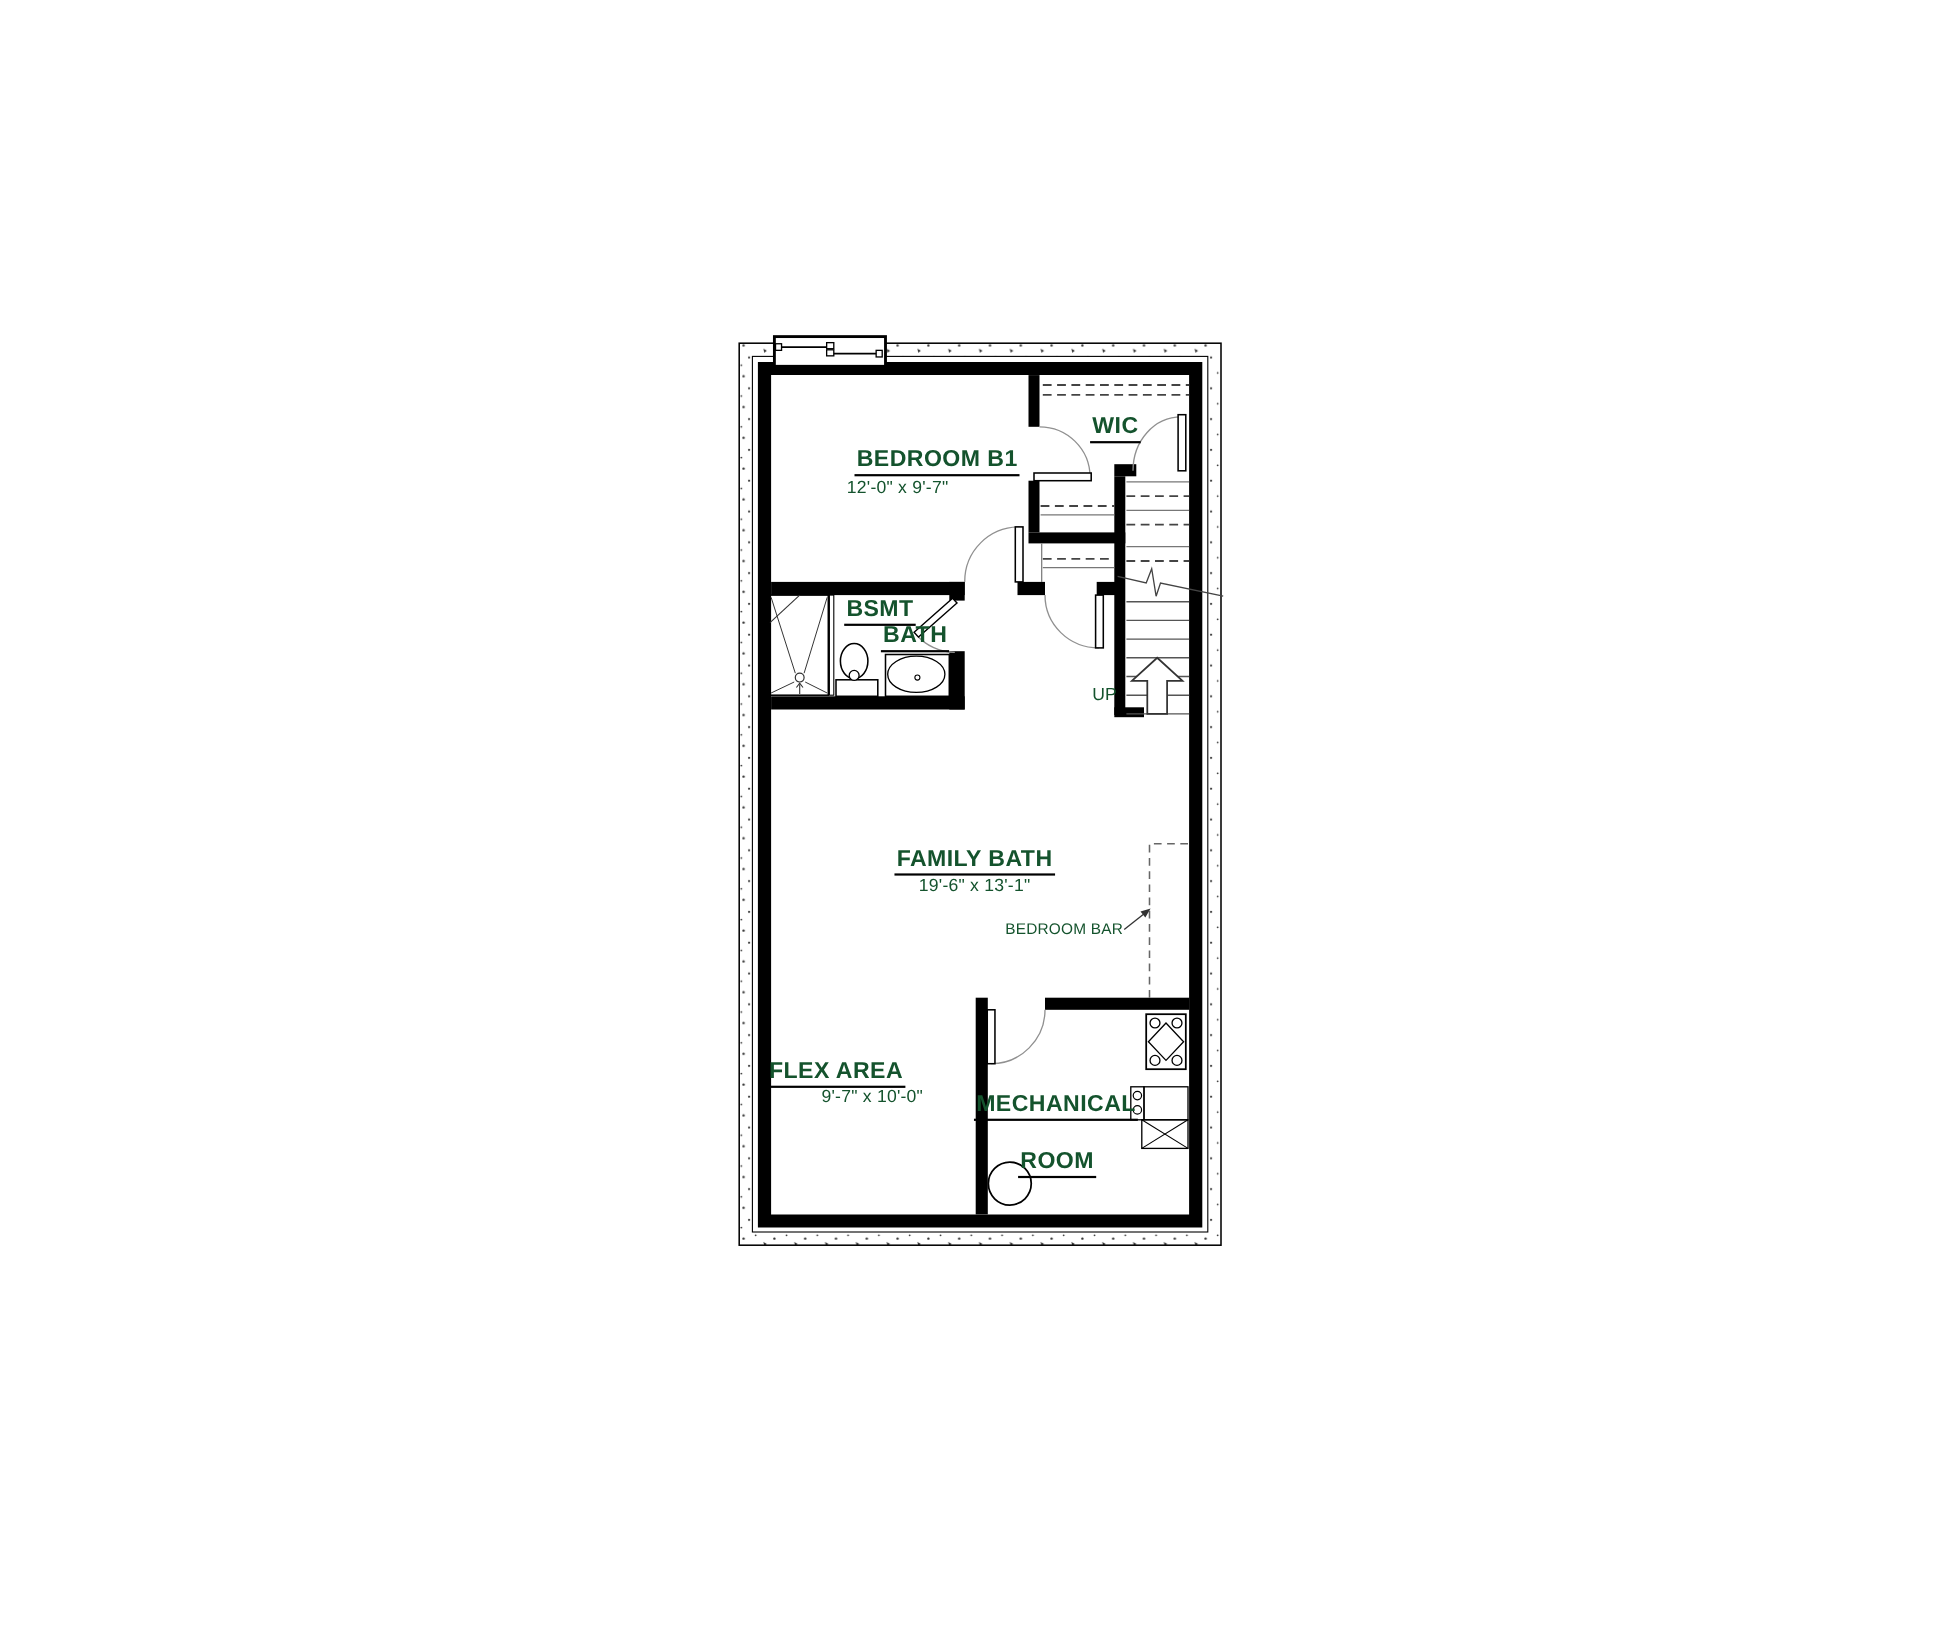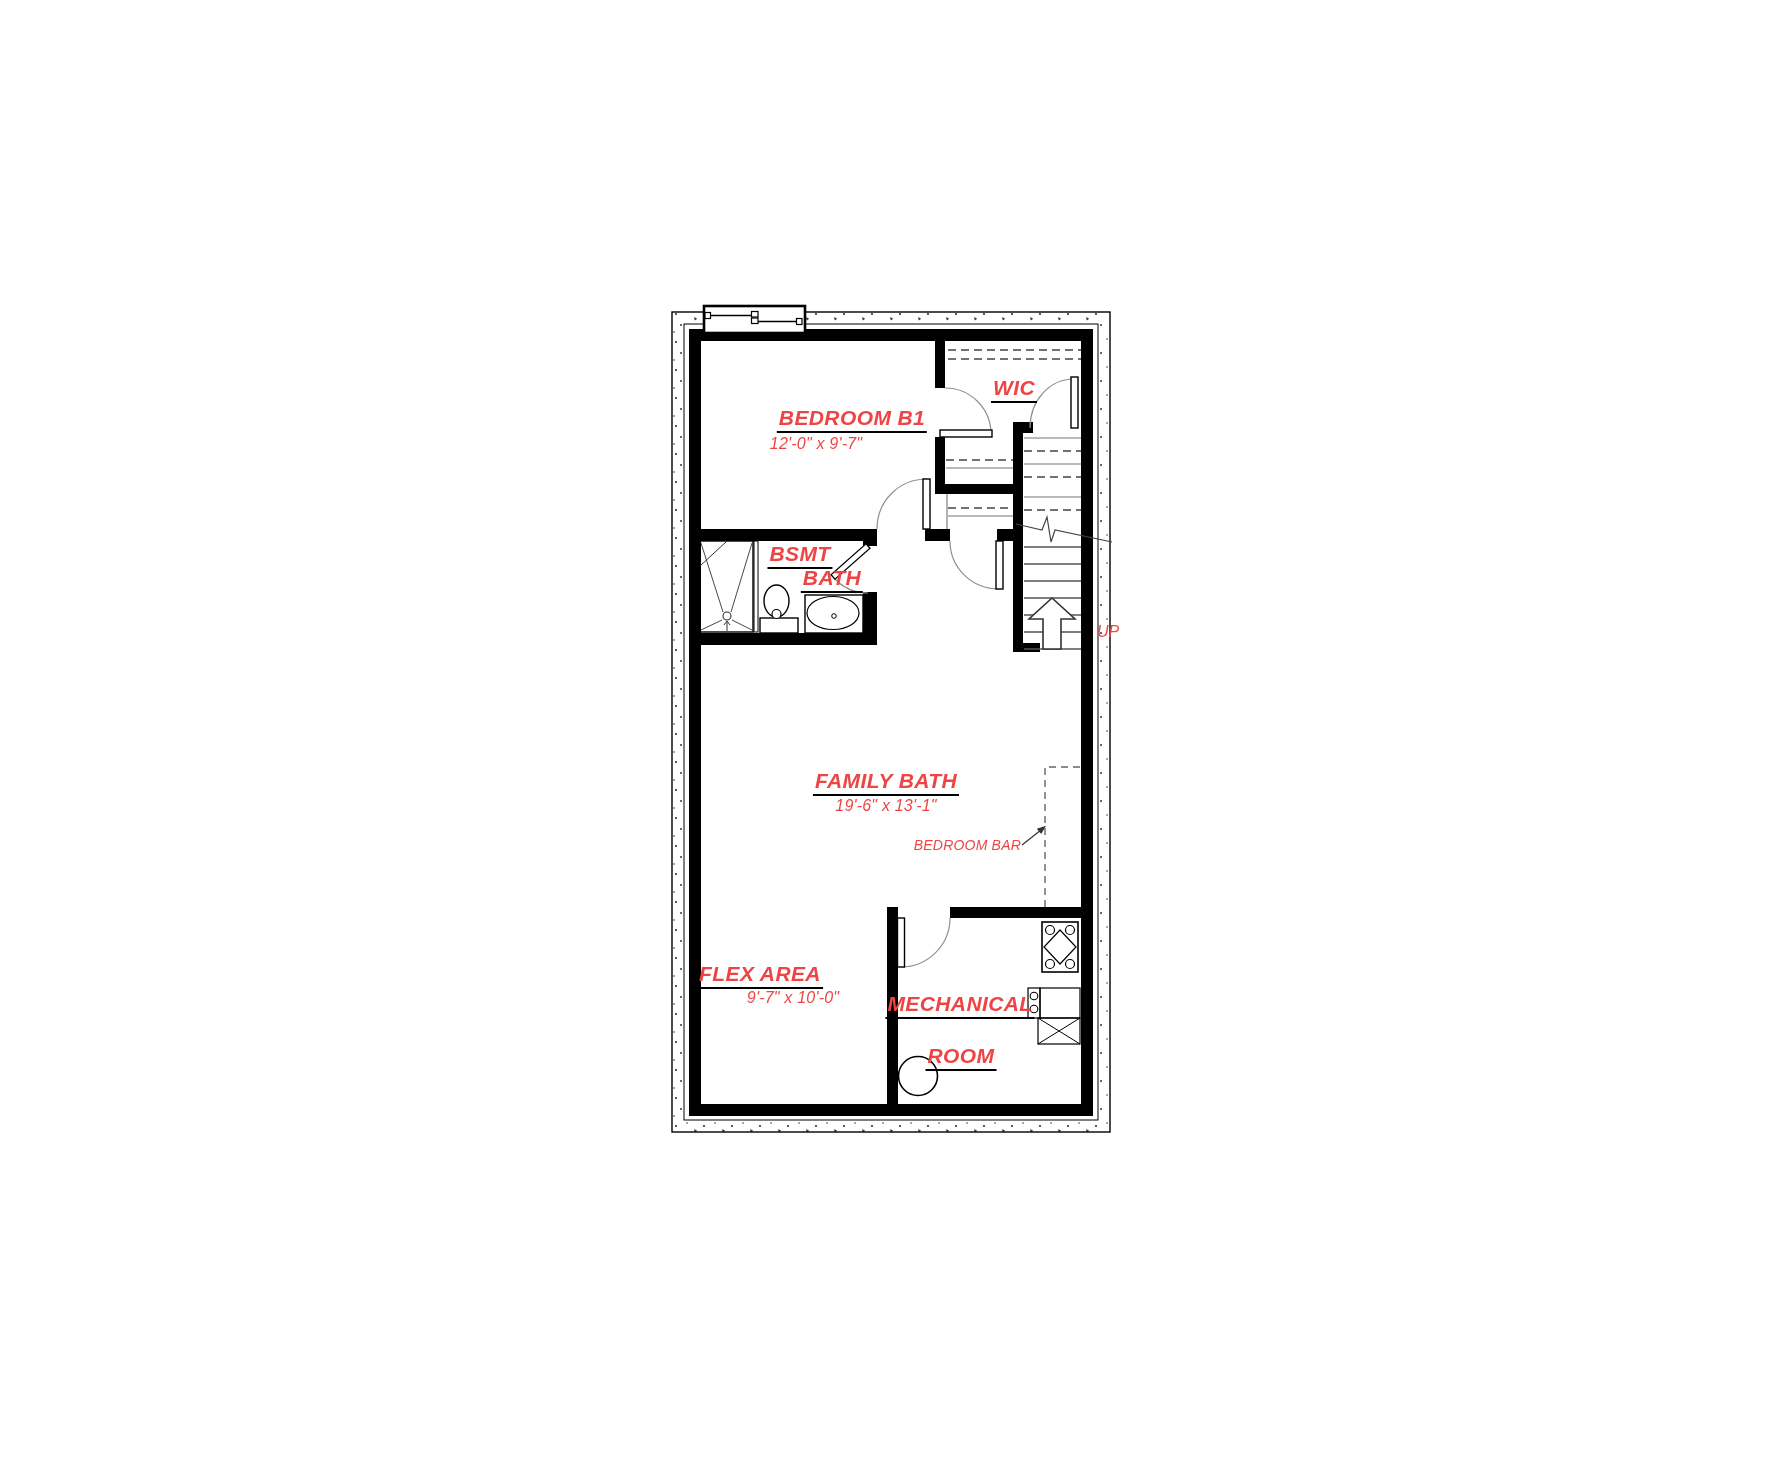--- a/index.html
+++ b/index.html
@@ -1,19 +1,19 @@
 <!DOCTYPE html>
 <html><head>
 <meta charset="utf-8">
 <style>
   html,body{margin:0;padding:0;background:#ffffff;}
   .page{position:relative;width:1780px;height:1480px;background:#fff;overflow:hidden;
         font-family:"Liberation Sans",sans-serif;}
   .plan-svg{position:absolute;left:0;top:0;}
-  .lbl{position:absolute;transform:translate(-50%,-50%);white-space:nowrap;text-align:center;color:#ef4444;font-style:italic;}
+  .lbl{position:absolute;transform:translate(-50%,-50%);white-space:nowrap;text-align:center;color:#14532d;}
   .rl{font-weight:bold;font-size:21px;letter-spacing:.4px;display:inline-block;
       border-bottom:2.5px solid #000;padding:0 2px 3px 2px;line-height:1;}
   .dim{font-size:16px;letter-spacing:.2px;line-height:1;}
   .small-note{font-size:14px;letter-spacing:.2px;line-height:1;}
   .up-txt{font-size:16px;line-height:1;}
 </style>
 </head>
 <body>
 
 <div class="page">
@@ -212,17 +212,17 @@
     <span class="rl">MECHANICAL</span>
   </div>
   <div class="lbl" style="left:961px;top:1058px">
     <span class="rl">ROOM</span>
   </div>
 
   <div class="lbl" style="left:1021px;top:845px;transform:translate(-100%,-50%)">
     <span class="small-note">BEDROOM BAR</span>
   </div>
 
-  <div class="lbl" style="left:1108px;top:632px">
+  <div class="lbl" style="left:1004px;top:632px">
     <span class="up-txt">UP</span>
   </div>
 
 </div>
 
 </body></html>

